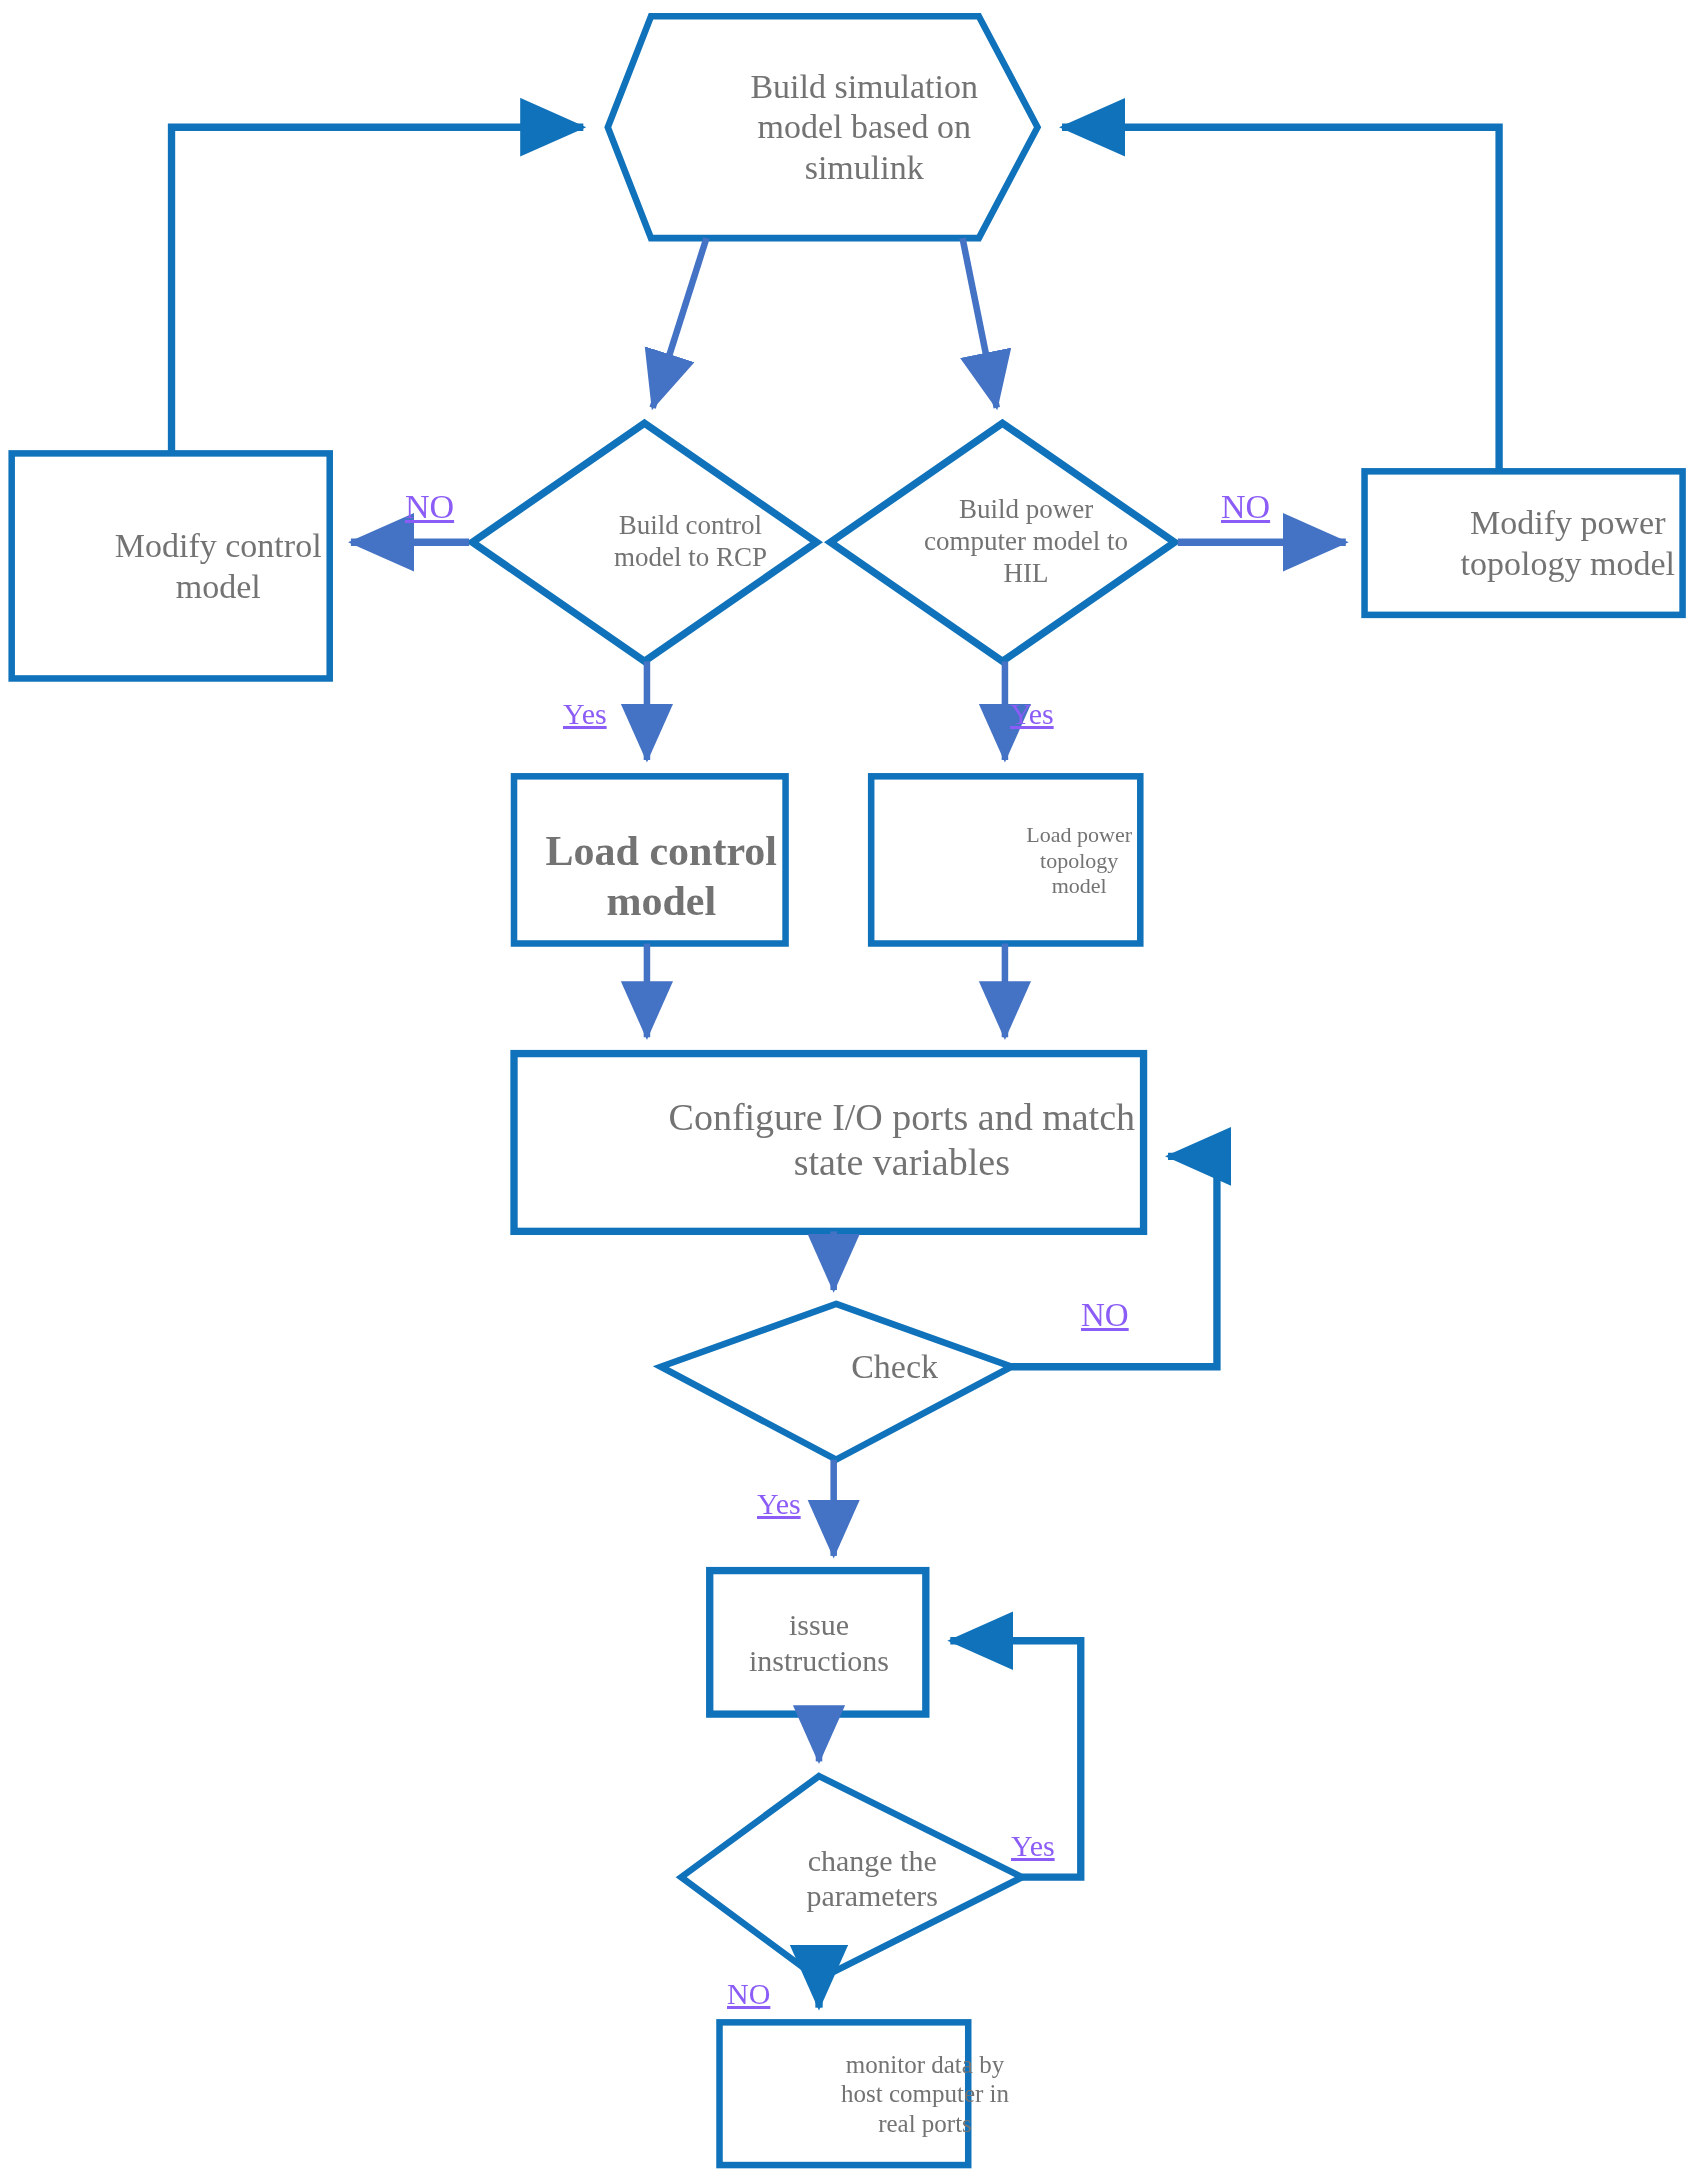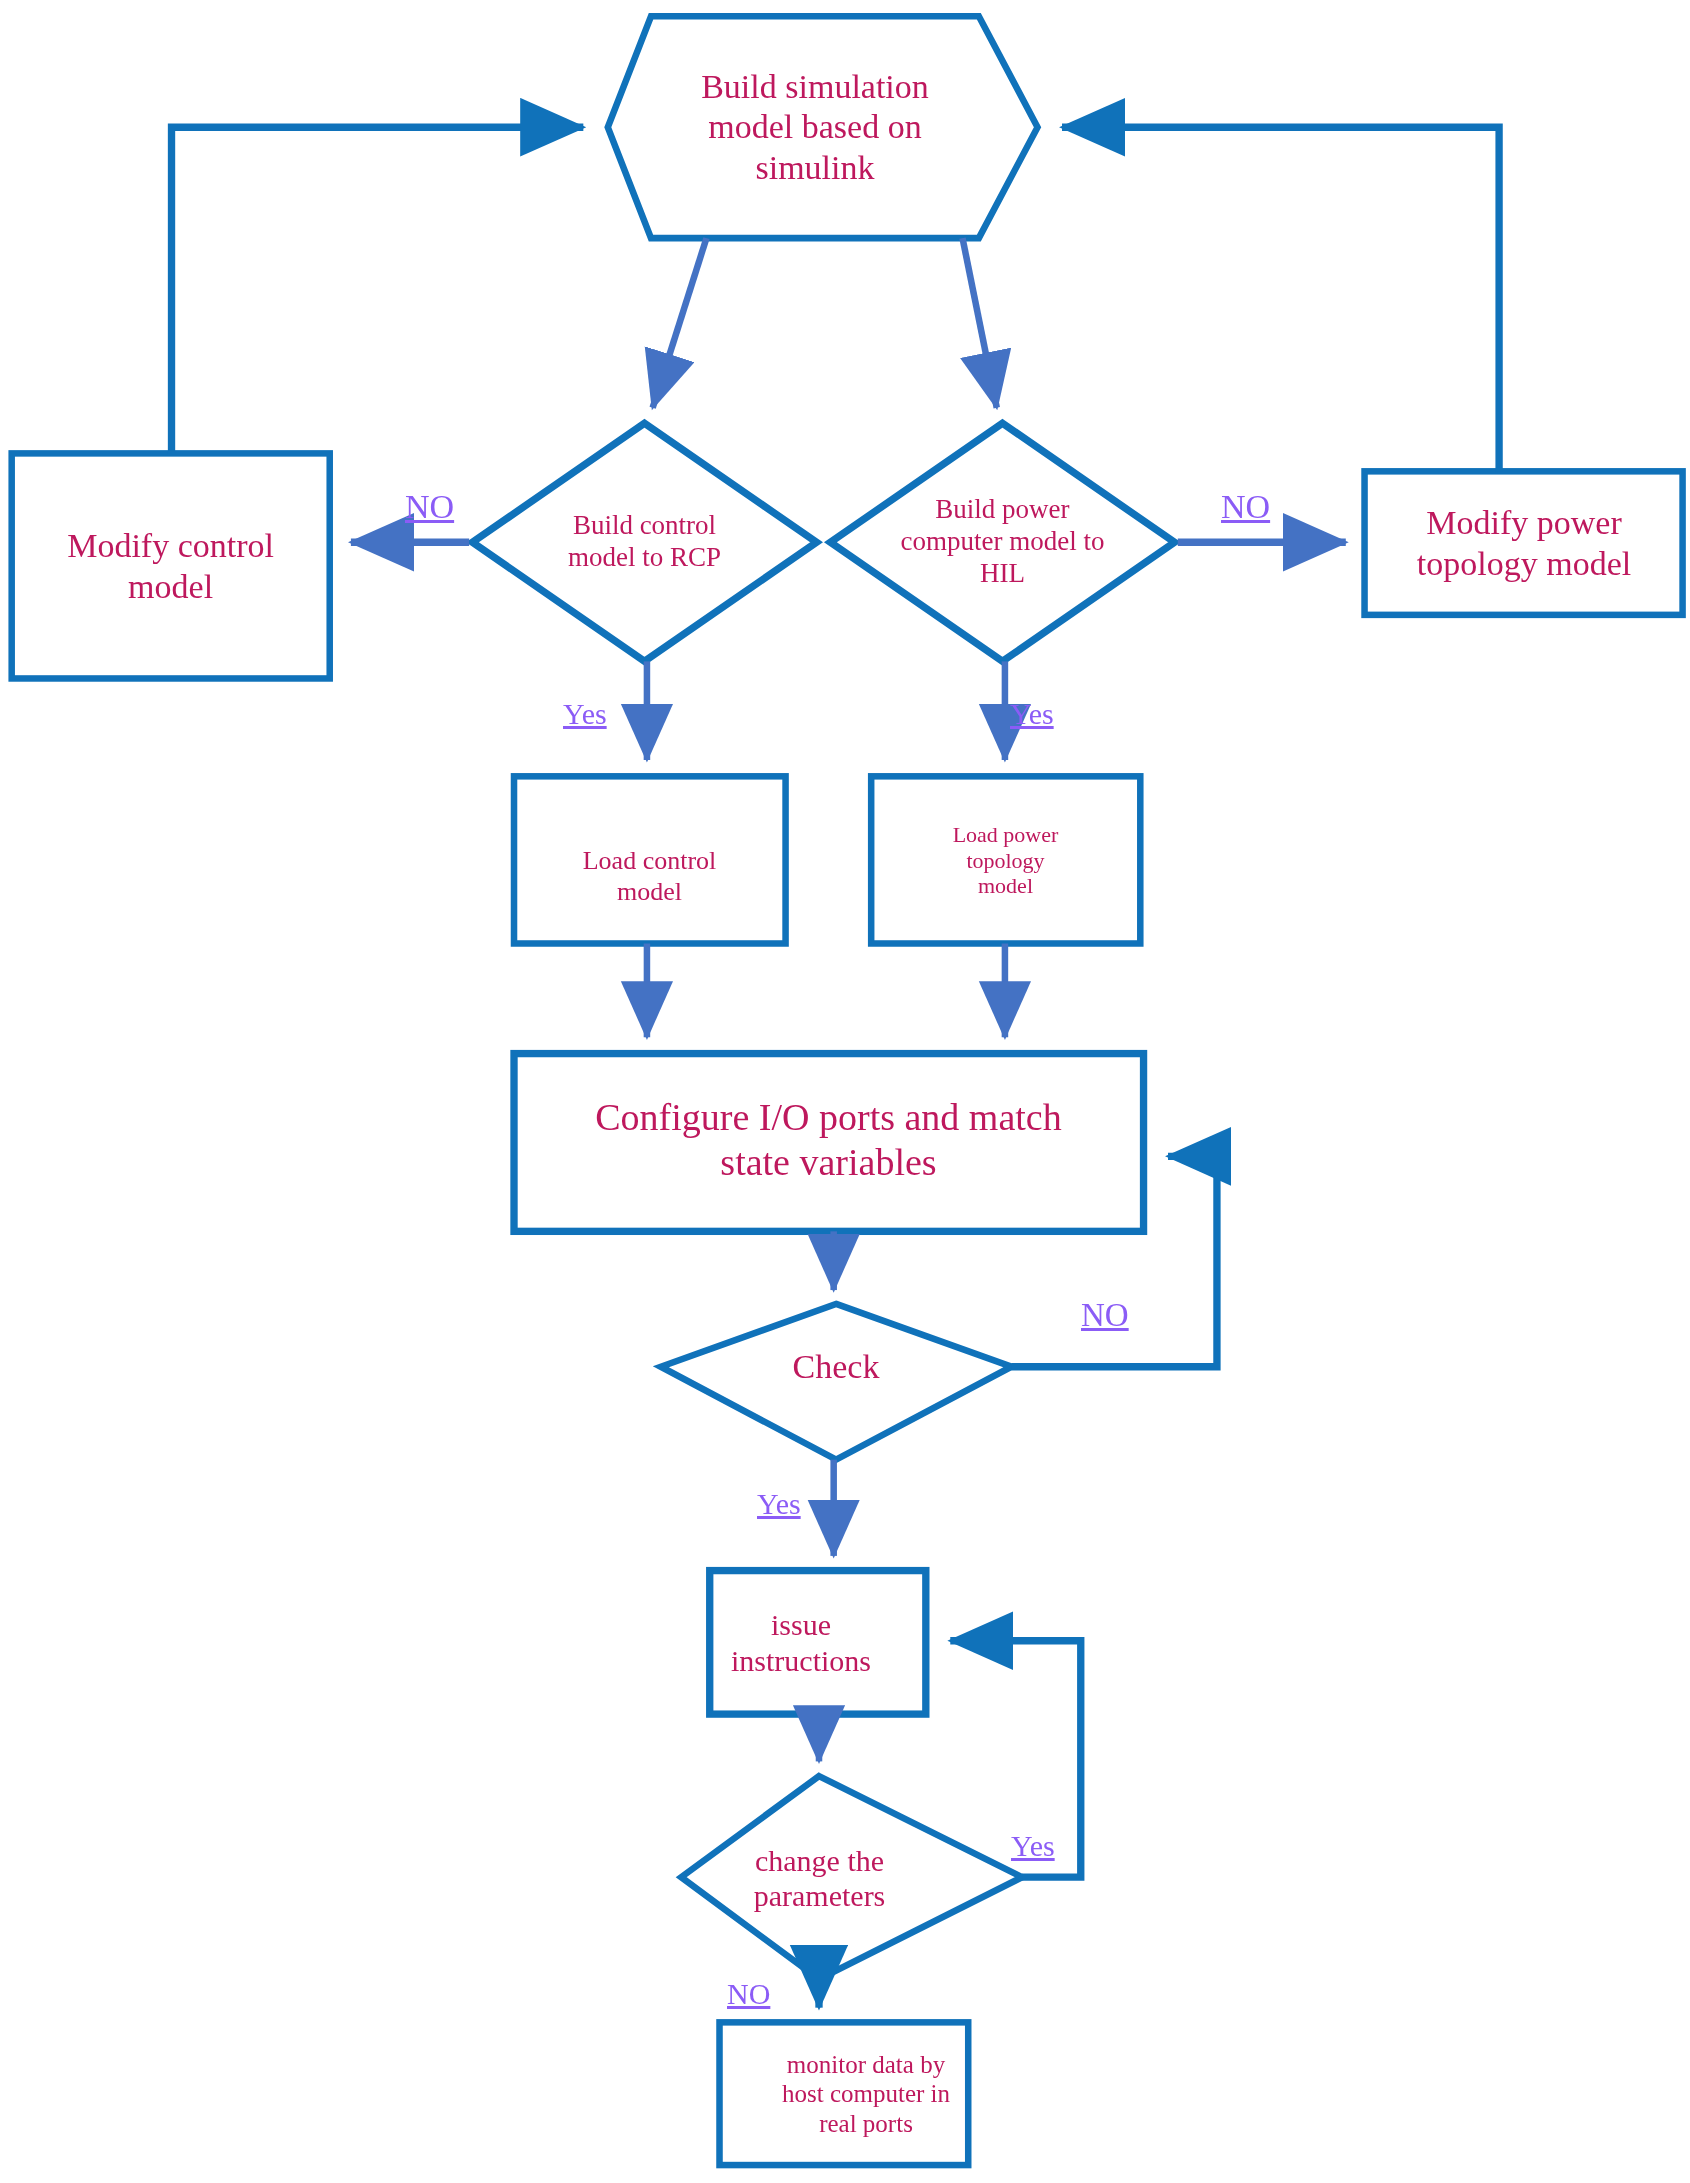--- a/index.html
+++ b/index.html
@@ -1,20 +1,20 @@
 <!DOCTYPE html>
 <html style="font-size:13px"><head>
 <meta charset="utf-8">
 <style>
   html,body{margin:0;padding:0;background:#ffffff;}
   body{width:1691px;height:2183px;position:relative;overflow:hidden;
        font-family:"Liberation Serif","DejaVu Serif",serif;}
   #canvas{position:absolute;left:0;top:0;width:1691px;height:2183px;}
-  .node-text{position:absolute;display:flex;align-items:center;justify-content:center;
-             text-align:center;color:#be185d;line-height:1.18;pointer-events:none;}
+  .node-text{position:absolute;display:flex;align-items:center;justify-content:flex-end;
+             text-align:center;color:#737373;line-height:1.18;pointer-events:none;}
   .edge-label{position:absolute;color:#8b5cf6;white-space:nowrap;text-decoration:underline;}
 </style>
 </head>
 <body>
 
 <svg id="canvas" viewBox="0 0 2073 2677">
   <defs>
     <marker id="ah-dark" markerWidth="10" markerHeight="10" refX="8.6" refY="4" orient="auto" markerUnits="strokeWidth">
       <path d="M0,0 L9,4 L0,8 z" fill="#1072BA"></path>
     </marker>
@@ -93,21 +93,21 @@
 </div>
 
 <div class="node-text" style="left:877px;top:481px;width:251px;height:122px;font-size:27px;">
   <span><span>Build power</span><br><span>computer model to</span><br><span>HIL</span></span>
 </div>
 
 <div class="node-text" style="left:1373px;top:475px;width:302px;height:137px;font-size:34px;">
   <span><span>Modify power</span><br><span>topology model</span></span>
 </div>
 
-<div class="node-text" style="left:522px;top:780px;width:255px;height:194px;font-size:26px;">
+<div class="node-text" style="left:522px;top:780px;width:255px;height:194px;font-size:42px;font-weight:bold;">
   <span><span>Load control</span><br><span>model</span></span>
 </div>
 
 <div class="node-text" style="left:879px;top:780px;width:253px;height:161px;font-size:22px;">
   <span><span>Load power</span><br><span>topology</span><br><span>model</span></span>
 </div>
 
 <div class="node-text" style="left:522px;top:1057px;width:613px;height:165px;font-size:38px;">
   <span><span>Configure I/O ports and match</span><br><span>state variables</span></span>
 </div>

